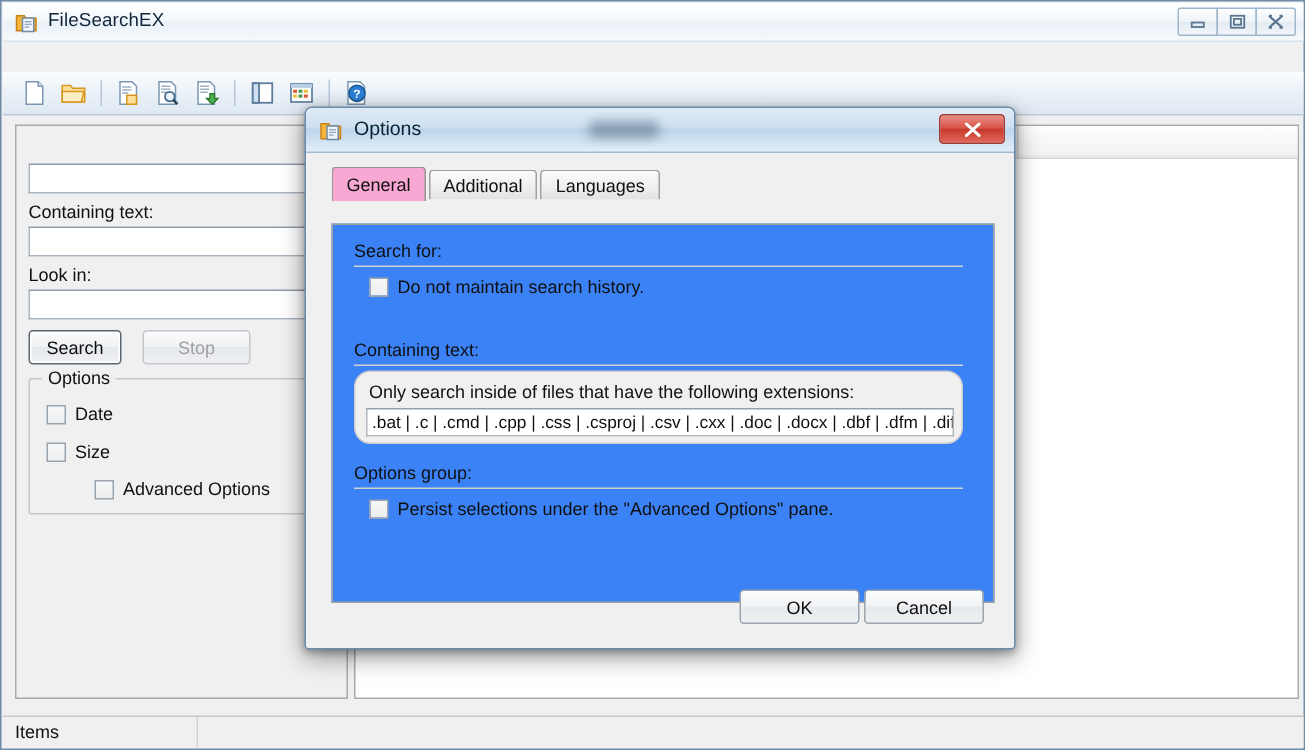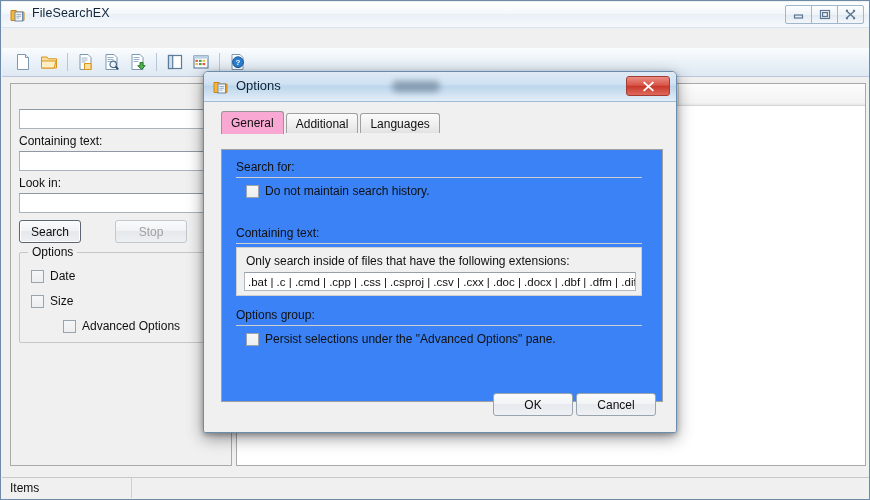--- a/index.html
+++ b/index.html
@@ -431,21 +431,21 @@
   <div class="leftpanel">
     <input class="tinput" style="left: 8px; top: 25px; width: 204px;" type="text" value="">
 
     <div class="lbl" style="left:8px; top:50px;">Containing text:</div>
     <input class="tinput" style="left: 8px; top: 67px; width: 204px;" type="text" value="">
 
     <div class="lbl" style="left:8px; top:92px;">Look in:</div>
     <input class="tinput" style="left: 8px; top: 109px; width: 204px;" type="text" value="">
 
     <div class="btn default" style="left:8px; top:136px; width:62px;">Search</div>
-    <div class="btn disabled" style="left:84px; top:136px; width:72px;margin-left:20px;">Stop</div>
+    <div class="btn disabled" style="left:84px; top:136px; width:72px;">Stop</div>
 
     <div class="groupbox" style="left:8px; top:168px; width:204px; height:91px;">
       <span class="group-title">Options</span>
 
       <div class="checkrow" style="left:11px; top:16px;">
         <span class="cbox"></span>
         <span>Date</span>
       </div>
       <div class="checkrow" style="left:11px; top:41px;">
         <span class="cbox"></span>
@@ -507,21 +507,21 @@
         <div class="hrule" style="left:14px; top:27px; width:406px;"></div>
 
         <div class="checkrow" style="left:24px; top:34px;">
           <span class="cbox"></span>
           <span>Do not maintain search history.</span>
         </div>
 
         <div class="sectionlabel" style="left:14px; top:76px;">Containing text:</div>
         <div class="hrule" style="left:14px; top:93px; width:406px;"></div>
 
-        <div class="subbox" style="left:14px; top:97px; width:406px; height:49px;">
+        <div class="subbox" style="left:14px; top:97px; width:406px; height:49px;border-radius:11px;">
           <div class="sectionlabel" style="left:9px; top:6px;">Only search inside of files that have the following extensions:</div>
           <div class="extinput" style="left:7px; top:24px; width:392px;">.bat | .c | .cmd | .cpp | .css | .csproj | .csv | .cxx | .doc | .docx | .dbf | .dfm | .dif | .h | .hpp</div>
         </div>
 
         <div class="sectionlabel" style="left:14px; top:158px;">Options group:</div>
         <div class="hrule" style="left:14px; top:175px; width:406px;"></div>
 
         <div class="checkrow" style="left:24px; top:182px;">
           <span class="cbox"></span>
           <span>Persist selections under the "Advanced Options" pane.</span>

